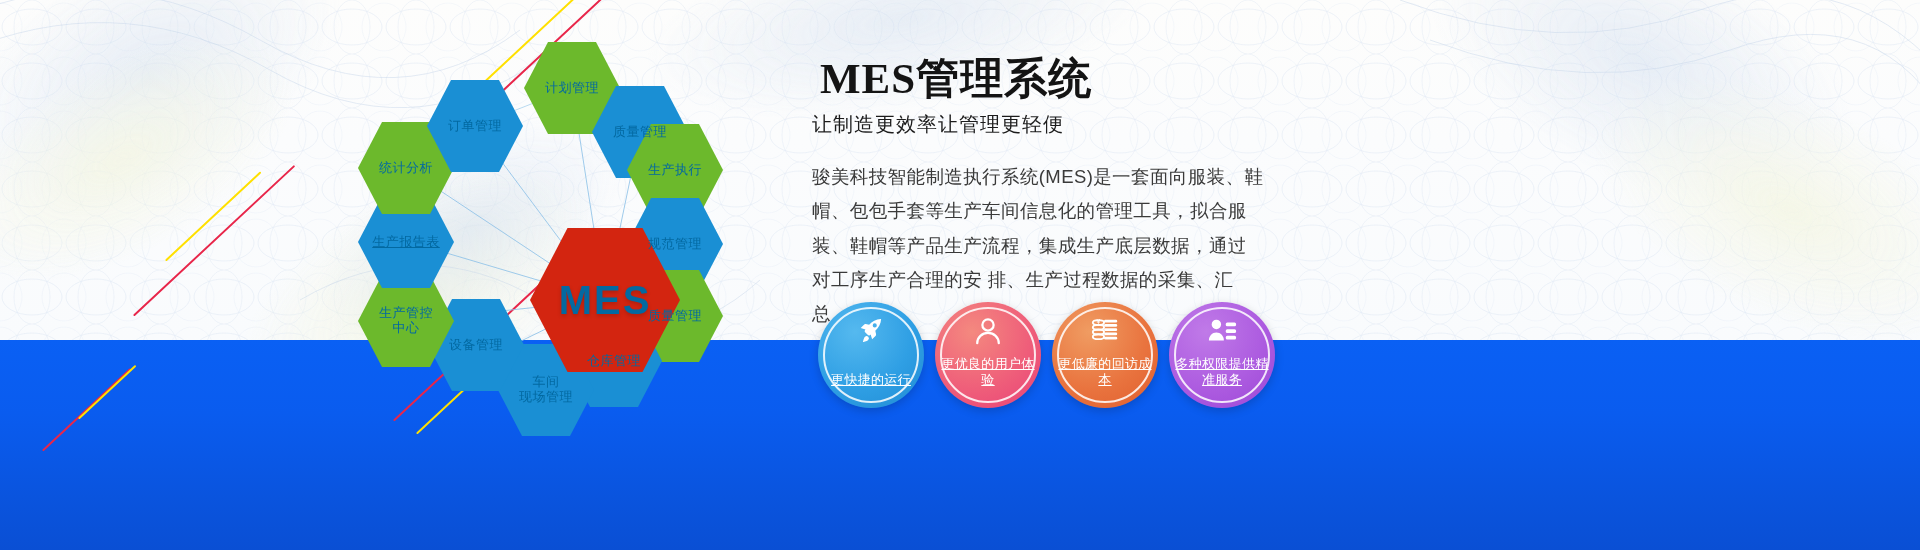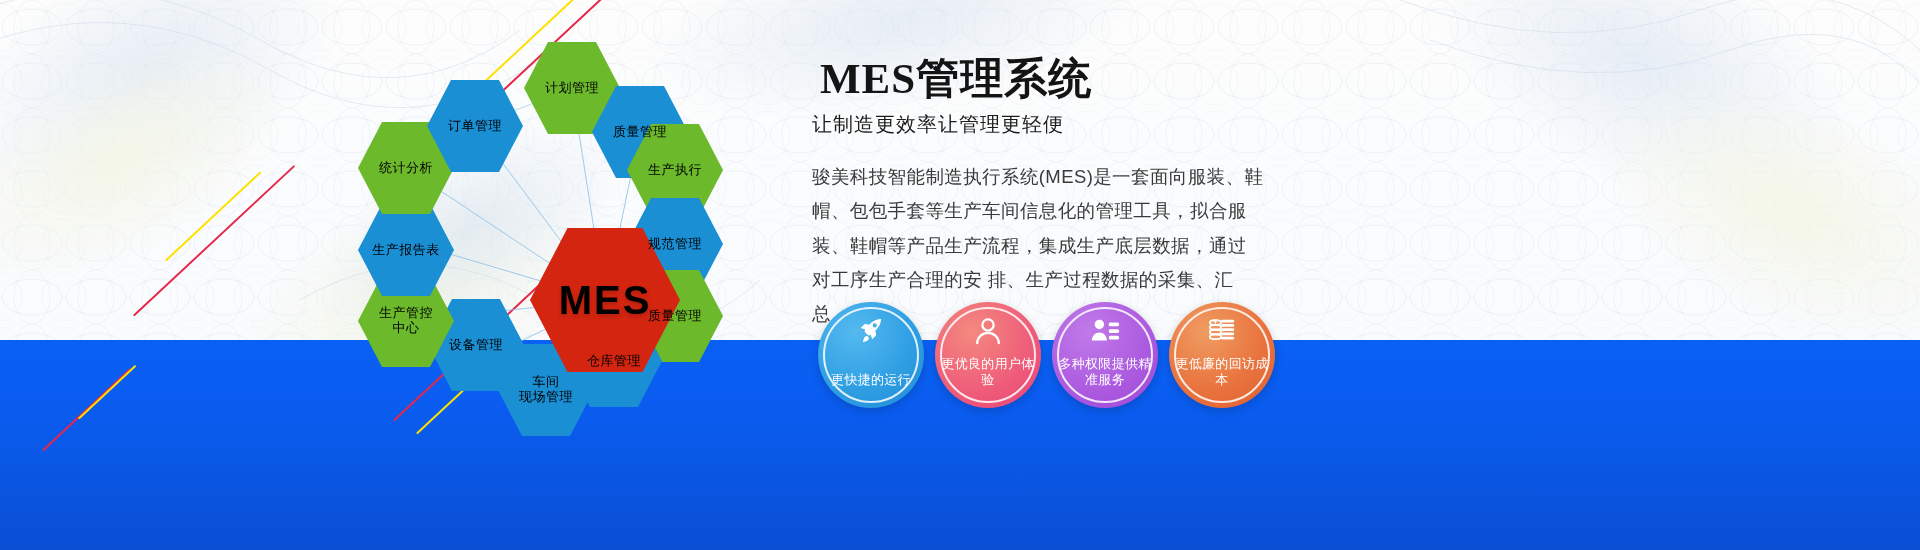--- a/index.html
+++ b/index.html
@@ -17,21 +17,21 @@
   .bg-band{position:absolute;left:0;top:340px;width:1920px;height:210px;
     background:linear-gradient(180deg,#0a60f4 0%,#0a5cef 35%,#0a55e0 70%,#0a4fd4 100%);}
 
   
   .dline{position:absolute;transform-origin:0 0;height:2px;border-radius:2px;}
 
   
   #hexwrap{position:absolute;left:330px;top:10px;width:450px;height:430px;}
   #hexwrap svg{position:absolute;left:0;top:0;}
   .hex{position:absolute;display:flex;align-items:center;justify-content:center;
-    text-align:center;color:#000000;line-height:1.15;
+    text-align:center;color:#0369a1;line-height:1.15;
     font-size:13px;letter-spacing:.5px;}
   .hex .shape{position:absolute;inset:0;
     clip-path:polygon(25% 2%,75% 2%,100% 50%,75% 98%,25% 98%,0% 50%);}
   .hex .lbl{position:relative;z-index:2;padding:0 4px;}
   .hex.center{font-size:40px;font-weight:bold;letter-spacing:2px;
     text-shadow:0 2px 4px rgba(0,0,0,.18);}
 
   
   #right{position:absolute;left:812px;top:48px;width:470px;}
   .title{font-family:"Liberation Serif","DejaVu Serif",serif;
@@ -46,21 +46,21 @@
   #badges{position:absolute;left:818px;top:302px;display:flex;gap:11px;}
   .badge{position:relative;width:106px;height:106px;border-radius:50%;
     display:flex;flex-direction:column;align-items:center;justify-content:flex-end;
     box-shadow:0 3px 10px rgba(0,0,0,.18);}
   .badge .ring{position:absolute;inset:5px;border:2px solid rgba(255,255,255,.85);
     border-radius:50%;pointer-events:none;}
   .badge .bicon{position:absolute;top:14px;left:50%;transform:translateX(-50%);
     width:30px;height:30px;display:flex;align-items:center;justify-content:center;}
   .badge .btxt{position:relative;z-index:3;color:#fff;font-size:13px;
     line-height:1.25;text-align:center;width:94px;padding-bottom:20px;
-    letter-spacing:.3px;}
+    letter-spacing:.3px;text-decoration:underline;}
   .badge.b1{background:radial-gradient(circle at 35% 28%,#55b9ef 0%,#2f9fe4 55%,#1f8ad2 100%);}
   .badge.b2{background:radial-gradient(circle at 35% 28%,#f4897f 0%,#ef5f7a 55%,#e83f76 100%);}
   .badge.b3{background:radial-gradient(circle at 35% 28%,#f09c62 0%,#e9743f 55%,#df5c2c 100%);}
   .badge.b4{background:radial-gradient(circle at 35% 28%,#c07ae8 0%,#ad5ce0 55%,#9b45d6 100%);}
 </style>
 </head>
 <body>
 
 <div id="stage">
 
@@ -172,21 +172,21 @@
           <div class="lbl">车间<br>现场管理</div>
         </div>
         <div class="hex " style="left: 98px; top: 287px; width: 96px; height: 96px;">
           <div class="shape" style="background: rgb(26, 143, 212);"></div>
           <div class="lbl">设备管理</div>
         </div>
         <div class="hex " style="left: 28px; top: 263px; width: 96px; height: 96px;">
           <div class="shape" style="background: rgb(108, 185, 44);"></div>
           <div class="lbl">生产管控<br>中心</div>
         </div>
-        <div class="hex " style="left: 28px; top: 192px; width: 96px; height: 96px;">
+        <div class="hex " style="left: 28px; top: 184px; width: 96px; height: 96px; text-decoration: underline;">
           <div class="shape" style="background: rgb(26, 143, 212);"></div>
           <div class="lbl">生产报告表</div>
         </div>
         <div class="hex " style="left: 28px; top: 110px; width: 96px; height: 96px;">
           <div class="shape" style="background: rgb(108, 185, 44);"></div>
           <div class="lbl">统计分析</div>
         </div>
         <div class="hex " style="left: 97px; top: 68px; width: 96px; height: 96px;">
           <div class="shape" style="background: rgb(26, 143, 212);"></div>
           <div class="lbl">订单管理</div>
@@ -217,35 +217,20 @@
       </div>
       <div class="badge b2">
         <div class="ring"></div>
         <div class="bicon">
           <svg viewBox="0 0 32 32" width="30" height="30">
             <circle cx="16" cy="9.5" r="6" fill="none" stroke="#fff" stroke-width="2.4"></circle>
             <path d="M4.5 29c0-6.3 5.2-11 11.5-11s11.5 4.7 11.5 11" fill="none" stroke="#fff" stroke-width="2.4" stroke-linecap="round"></path>
           </svg>
         </div>
         <div class="btxt">更优良的用户体验</div>
-      </div>
-      <div class="badge b4">
-        <div class="ring"></div>
-        <div class="bicon">
-          <svg viewBox="0 0 32 32" width="30" height="30">
-            <circle cx="10" cy="9" r="5" fill="#fff"></circle>
-            <path d="M2 26c0-5 3.6-8.5 8-8.5s8 3.5 8 8.5z" fill="#fff"></path>
-            <g fill="#fff">
-              <rect x="20" y="7" width="11" height="4" rx="1.6"></rect>
-              <rect x="20" y="14" width="11" height="4" rx="1.6"></rect>
-              <rect x="20" y="21" width="11" height="4" rx="1.6"></rect>
-            </g>
-          </svg>
-        </div>
-        <div class="btxt">多种权限提供精准服务</div>
       </div>
       <div class="badge b3">
         <div class="ring"></div>
         <div class="bicon">
           <svg viewBox="0 0 32 32" width="30" height="30">
             <g fill="#fff">
               <rect x="15" y="4" width="14" height="3" rx="1.4"></rect>
               <rect x="15" y="8.5" width="14" height="3" rx="1.4"></rect>
               <rect x="15" y="13" width="14" height="3" rx="1.4"></rect>
               <rect x="15" y="17.5" width="14" height="3" rx="1.4"></rect>
@@ -255,15 +240,30 @@
               <ellipse cx="9" cy="7" rx="6" ry="2.6"></ellipse>
               <ellipse cx="9" cy="12" rx="6" ry="2.6"></ellipse>
               <ellipse cx="9" cy="17" rx="6" ry="2.6"></ellipse>
               <ellipse cx="9" cy="22" rx="6" ry="2.6"></ellipse>
             </g>
             <text x="9" y="9" font-size="7" fill="#fff" text-anchor="middle" font-family="sans-serif">¥</text>
           </svg>
         </div>
         <div class="btxt">更低廉的回访成本</div>
       </div>
+      <div class="badge b4">
+        <div class="ring"></div>
+        <div class="bicon">
+          <svg viewBox="0 0 32 32" width="30" height="30">
+            <circle cx="10" cy="9" r="5" fill="#fff"></circle>
+            <path d="M2 26c0-5 3.6-8.5 8-8.5s8 3.5 8 8.5z" fill="#fff"></path>
+            <g fill="#fff">
+              <rect x="20" y="7" width="11" height="4" rx="1.6"></rect>
+              <rect x="20" y="14" width="11" height="4" rx="1.6"></rect>
+              <rect x="20" y="21" width="11" height="4" rx="1.6"></rect>
+            </g>
+          </svg>
+        </div>
+        <div class="btxt">多种权限提供精准服务</div>
+      </div>
     </div>
 
 </div>
 
 </body></html>

